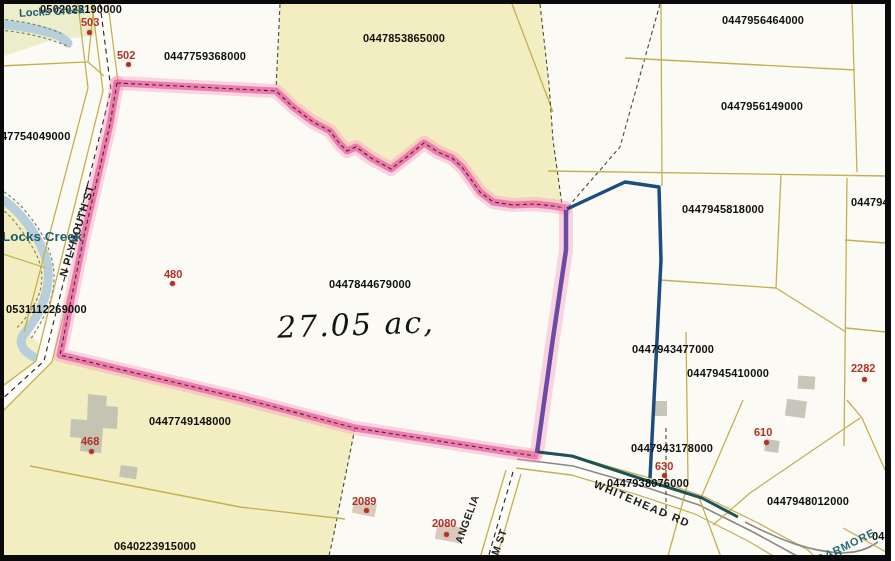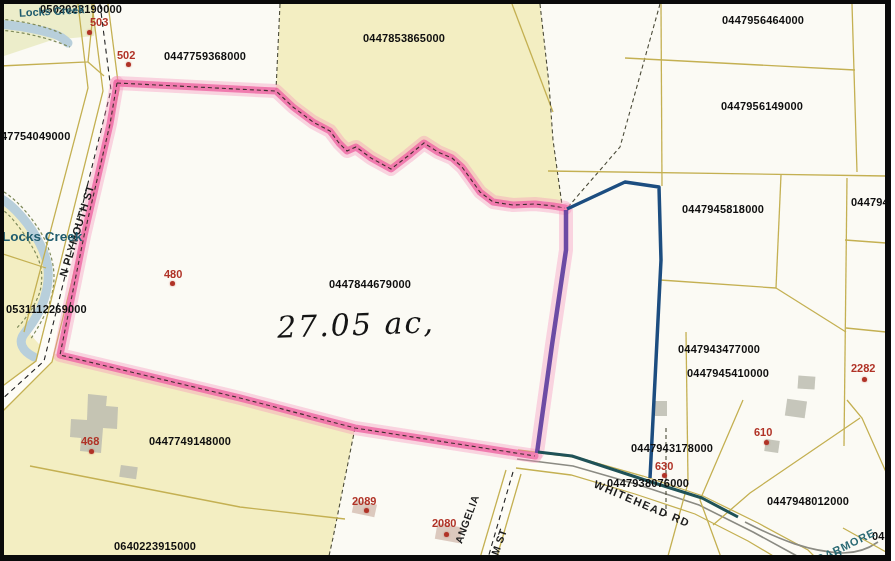--- a/index.html
+++ b/index.html
@@ -159,29 +159,29 @@
     <div class="lbl parcel" style="left: 40px; top: 4px;">0502023190000</div>
         <div class="lbl parcel" style="left: 164px; top: 51px;">0447759368000</div>
         <div class="lbl parcel" style="left: 363px; top: 33px;">0447853865000</div>
         <div class="lbl parcel" style="left: 722px; top: 15px;">0447956464000</div>
         <div class="lbl parcel" style="left: 721px; top: 101px;">0447956149000</div>
         <div class="lbl parcel" style="left: 682px; top: 204px;">0447945818000</div>
         <div class="lbl parcel" style="left: 851px; top: 197px;">0447949</div>
         <div class="lbl parcel" style="left: 1px; top: 131px;">47754049000</div>
         <div class="lbl parcel" style="left: 6px; top: 304px;">0531112269000</div>
         <div class="lbl parcel" style="left: 329px; top: 279px;">0447844679000</div>
-        <div class="lbl parcel" style="left: 632px; top: 344px; margin-left: 46px;">0447943477000</div>
+        <div class="lbl parcel" style="left: 632px; top: 344px;">0447943477000</div>
         <div class="lbl parcel" style="left: 687px; top: 368px;">0447945410000</div>
         <div class="lbl parcel" style="left: 631px; top: 443px;">0447943178000</div>
         <div class="lbl parcel" style="left: 607px; top: 478px;">0447938076000</div>
-        <div class="lbl parcel" style="left: 149px; top: 436px;">0447749148000</div>
+        <div class="lbl parcel" style="left: 149px; top: 416px;">0447749148000</div>
         <div class="lbl parcel" style="left: 114px; top: 541px;">0640223915000</div>
         <div class="lbl parcel" style="left: 767px; top: 496px;">0447948012000</div>
         <div class="lbl parcel" style="left: 872px; top: 531px;">04</div>
-        <div class="lbl marker-label" style="left: 90px; top: 17px;">503</div>
+        <div class="lbl marker-label" style="left: 81px; top: 17px;">503</div>
         <div class="marker-dot" style="left: 86.5px; top: 29.5px;"></div>
         <div class="lbl marker-label" style="left: 117px; top: 50px;">502</div>
         <div class="marker-dot" style="left: 125.5px; top: 61.5px;"></div>
         <div class="lbl marker-label" style="left: 164px; top: 269px;">480</div>
         <div class="marker-dot" style="left: 169.5px; top: 280.5px;"></div>
         <div class="lbl marker-label" style="left: 81px; top: 436px;">468</div>
         <div class="marker-dot" style="left: 88.5px; top: 448.5px;"></div>
         <div class="lbl marker-label" style="left: 352px; top: 496px;">2089</div>
         <div class="marker-dot" style="left: 363.5px; top: 507.5px;"></div>
         <div class="lbl marker-label" style="left: 432px; top: 518px;">2080</div>

